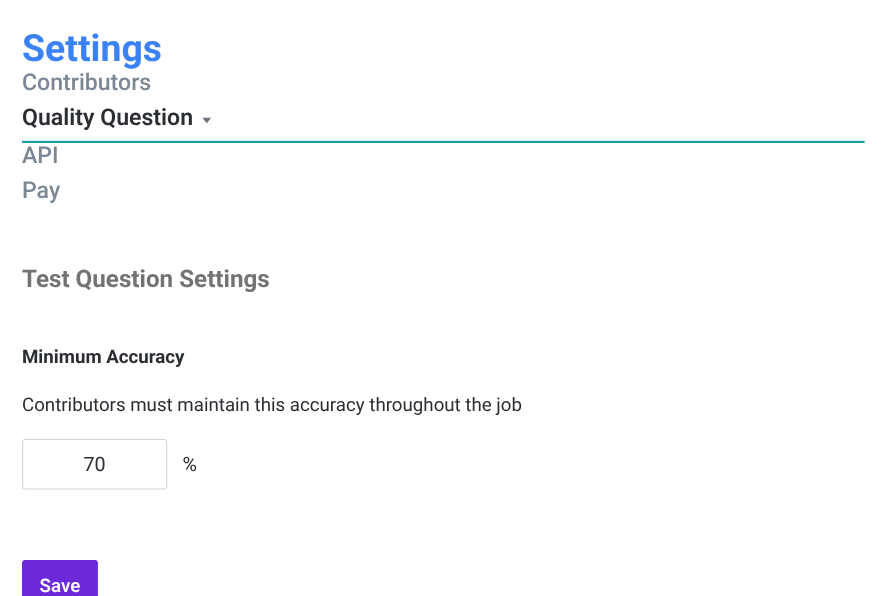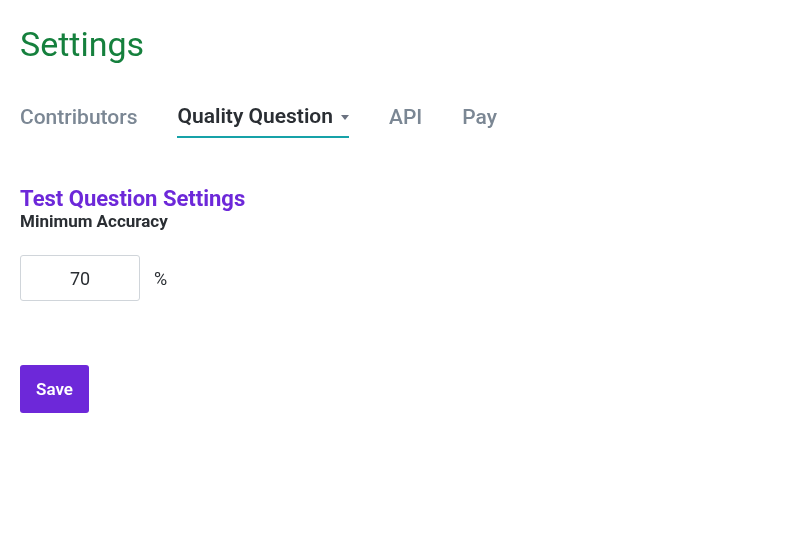--- a/index.html
+++ b/index.html
@@ -10,28 +10,27 @@
     body {
       font-family: -apple-system, BlinkMacSystemFont, "Segoe UI", Roboto, "Helvetica Neue", Arial, sans-serif;
       background: #ffffff;
       width: 806px;
       height: 542px;
       padding: 24px 20px;
       color: #2a2e33;
     }
     .page-title {
       font-size: 34px;
-      font-weight: 400;
-      color: #15803d;
-      margin-bottom: 40px;
+      font-weight: 700;
+      color: #3b82f6;
     }
     .tabs {
       display: flex;
-      gap: 40px;
       margin-bottom: 48px;
+      flex-direction: column;
     }
     .tab {
       font-size: 21px;
       font-weight: 500;
       color: #7b8794;
       cursor: pointer;
       padding-bottom: 8px;
       display: flex;
       align-items: center;
       gap: 8px;
@@ -47,42 +46,43 @@
       height: 0;
       border-left: 4px solid transparent;
       border-right: 4px solid transparent;
       border-top: 5px solid #6b7280;
       display: inline-block;
       margin-top: 2px;
     }
     .section-title {
       font-size: 22px;
       font-weight: 700;
-      color: #6d28d9;
+      color: #737373;
+      margin-bottom: 48px;
     }
     .field-label {
       font-size: 17px;
       font-weight: 700;
       color: #2a2e33;
       margin-bottom: 24px;
     }
     .field-description {
       font-size: 17px;
       font-weight: 400;
       color: #2a2e33;
       margin-bottom: 20px;
     }
     .input-row {
       display: flex;
       align-items: center;
       gap: 14px;
       margin-bottom: 64px;
     }
     .number-input {
-      width: 120px;
+      width: 132px;
       height: 46px;
       border: 1px solid #d0d5da;
       border-radius: 3px;
       font-size: 18px;
       color: #2a2e33;
       text-align: center;
       font-family: inherit;
       outline: none;
     }
     .percent-label {
@@ -121,20 +121,21 @@
   </div>
   <div class="tab">
     <span>Pay</span>
   </div>
 </nav>
 
 <h2 class="section-title">Test Question Settings</h2>
 
 <div>
   <div class="field-label">Minimum Accuracy</div>
+  <div class="field-description">Contributors must maintain this accuracy throughout the job</div>
   <div class="input-row">
     <input type="text" class="number-input" value="70" style="">
     <span class="percent-label">%</span>
   </div>
 </div>
 
 <button class="save-button">Save</button>
 
 
 

